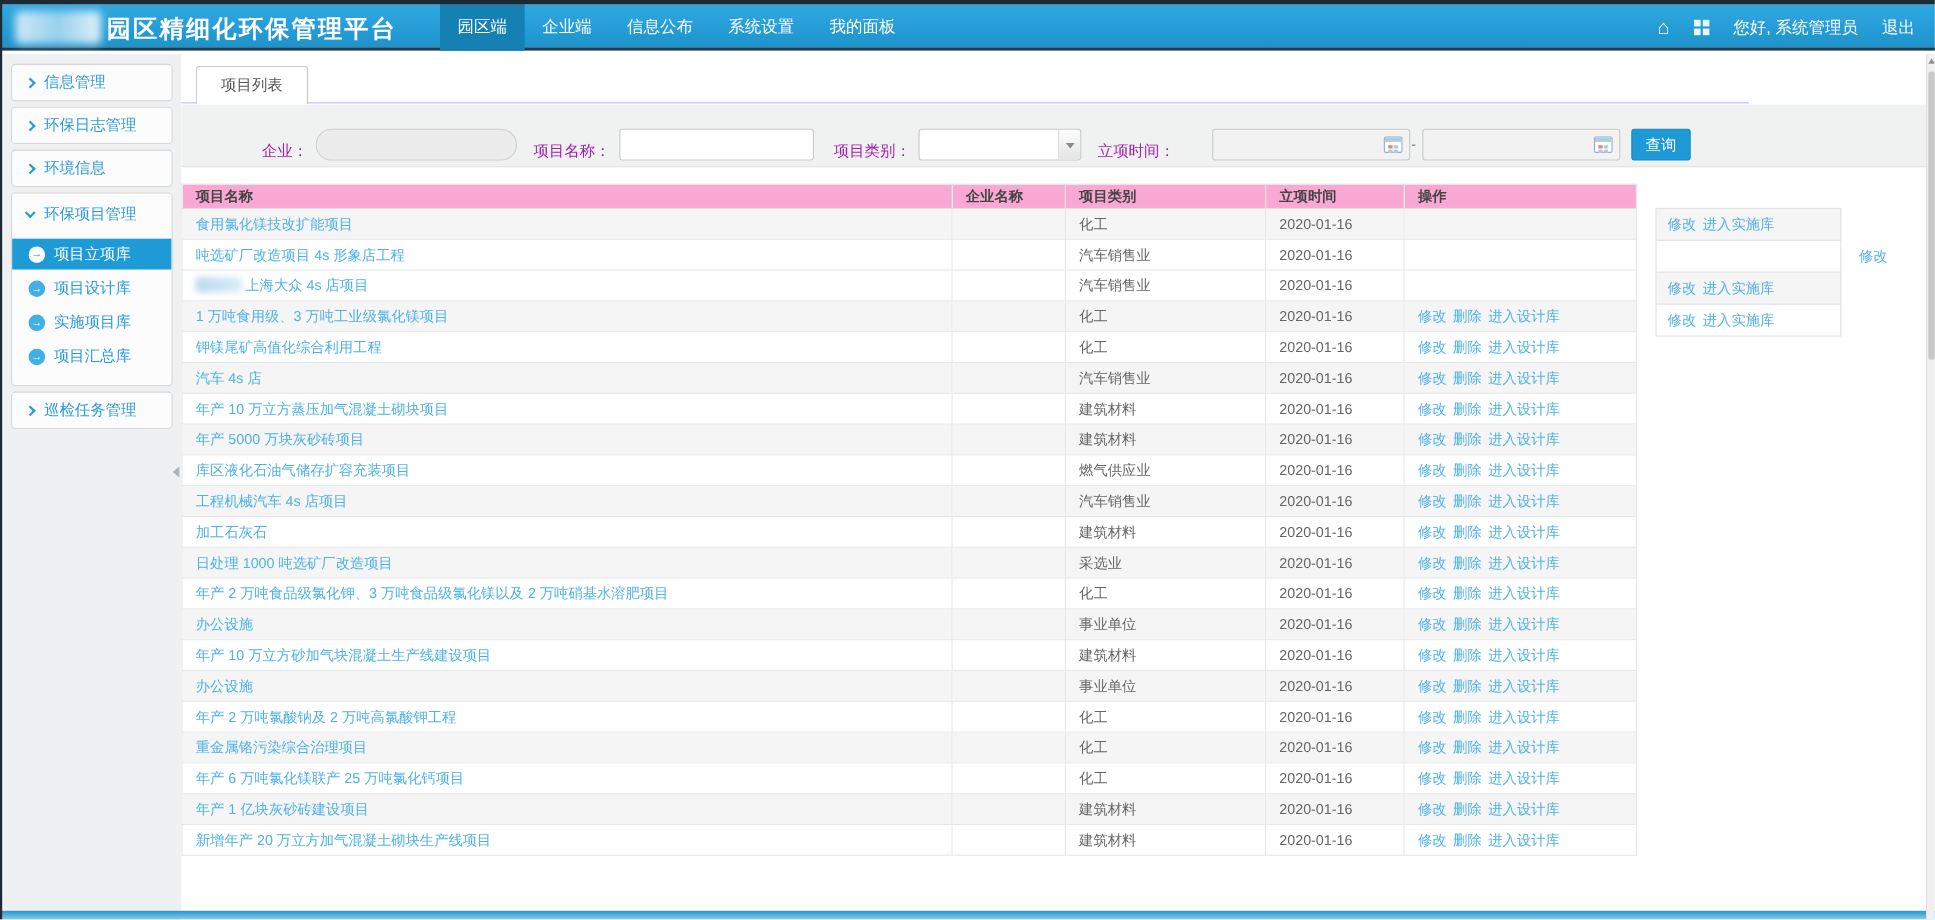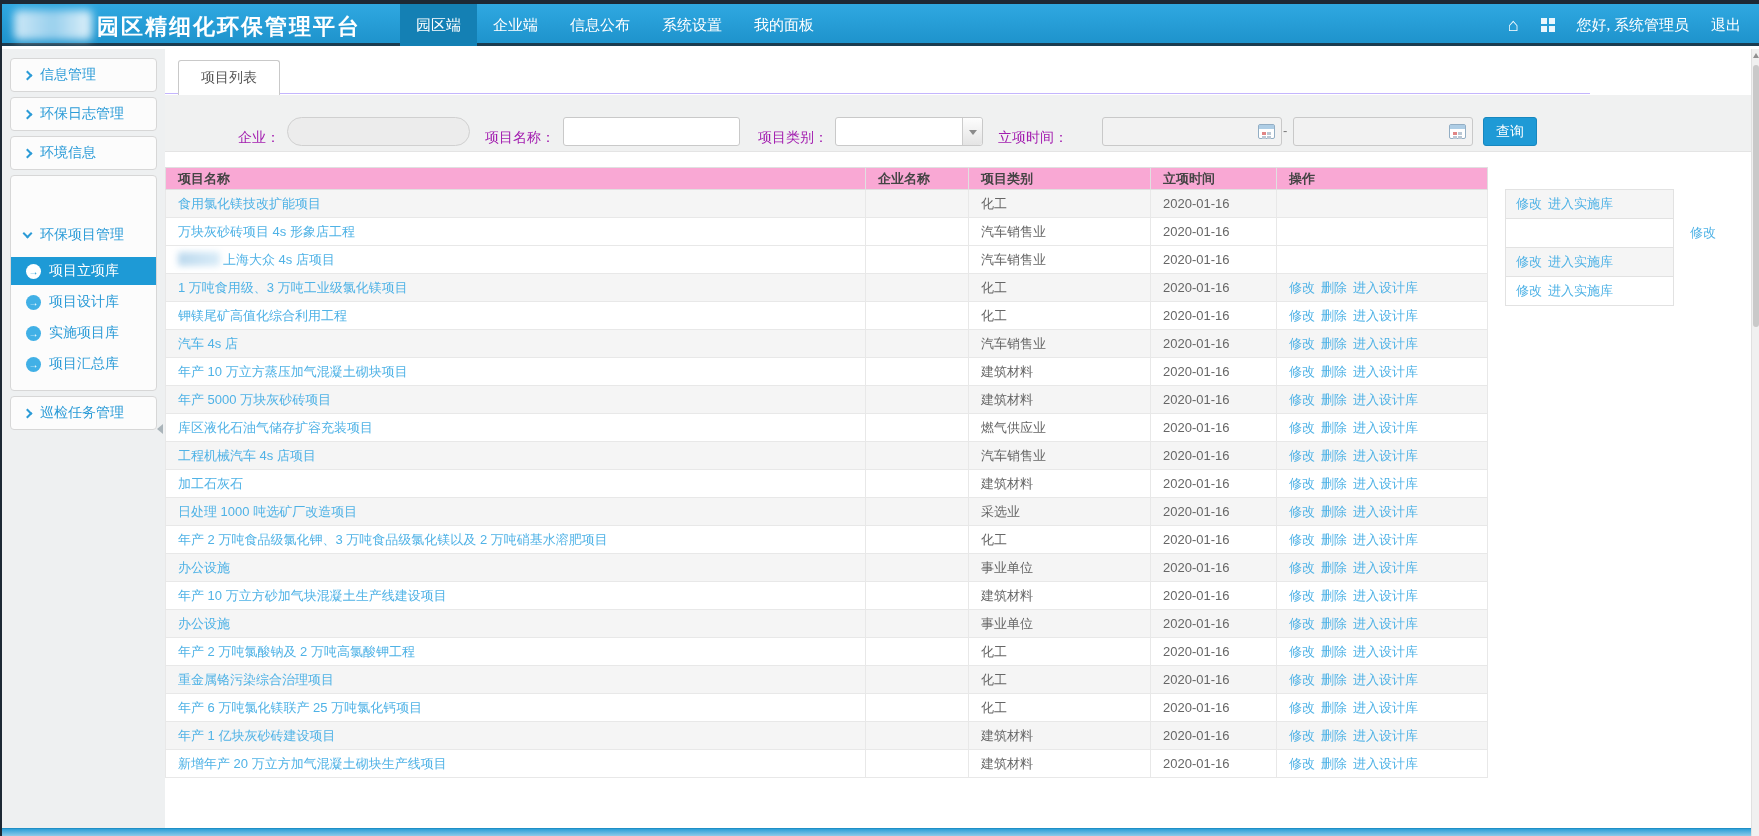--- a/index.html
+++ b/index.html
@@ -4,42 +4,42 @@
 <style>
   * { margin:0; padding:0; box-sizing:border-box; }
   html,body { width:1759px; height:836px; overflow:hidden; }
   body { font-family:"Liberation Sans","DejaVu Sans",sans-serif; background:#fff; position:relative; }
 
   .edge-top { position:absolute; left:0; top:0; width:1759px; height:4px; background:#1d2935; z-index:50; }
   .edge-left { position:absolute; left:0; top:0; width:2px; height:836px; background:#1d2935; z-index:50; }
 
   
   .topbar { position:absolute; left:0; top:4px; width:1759px; height:42px;
-            background:linear-gradient(#2fa8e1,#1e93cc); border-bottom:3px solid #1b3c50; z-index:10;font-family:Liberation Serif, serif; }
+            background:linear-gradient(#2fa8e1,#1e93cc); border-bottom:3px solid #1b3c50; z-index:10; }
   .logo-blur { position:absolute; left:14px; top:6px; width:78px; height:30px; border-radius:5px;
                background:linear-gradient(90deg,#d8edf9,#9fd3ef,#eaf6fc); filter:blur(4px); opacity:.95; }
   .app-title { position:absolute; left:97px; top:8px; color:#fff; font-size:22px; font-weight:bold;
                letter-spacing:2px; white-space:nowrap; }
   .nav { position:absolute; left:400px; top:0; height:42px; display:flex; }
   .nav-item { color:#fff; font-size:15px; line-height:42px; padding:0 16px; cursor:pointer; white-space:nowrap; }
   .nav-item.active { background:#1480b4; }
   .top-right { position:absolute; right:18px; top:0; height:42px; display:flex; align-items:center; gap:22px; color:#fff; }
   .home-icon { font-size:18px; line-height:18px; cursor:pointer; }
   .grid-icon { display:grid; grid-template-columns:6px 6px; grid-template-rows:6px 6px; gap:2px; cursor:pointer; }
   .grid-icon i { background:#eaf6fd; display:block; }
   .greeting { font-size:15px;text-align:center; }
   .logout { font-size:15px; color:#fff; text-decoration:none; cursor:pointer; }
 
   
   .sidebar { position:absolute; left:2px; top:49px; width:163px; height:833px; background:#eef0f1; padding-top:9px; }
   .panel { width:147px; margin:0 auto 5px auto; background:#fcfcfc; border:1px solid #d7d7d7; border-radius:4px;
            overflow:hidden; }
   .panel-head { height:32px; display:flex; align-items:center; padding-left:13px; color:#2b9bd7; font-size:14px;
                 cursor:pointer; white-space:nowrap; }
-  .panel.expanded .panel-head { height:38px;margin-top:40px; }
+  .panel.expanded .panel-head { height:38px; }
   .chev { display:inline-block; width:7px; height:7px; border-right:2px solid #2b9bd7; border-bottom:2px solid #2b9bd7;
           margin-right:9px; flex:none; }
   .chev.right { transform:rotate(-45deg); }
   .chev.down  { transform:rotate(45deg); margin-top:-3px; }
   .sub-item { height:28px; margin:3px 0; display:flex; align-items:center; padding-left:15px; font-size:14px;
               color:#2b9bd7; cursor:pointer; white-space:nowrap; }
   .sub-item .circ-arrow { width:15px; height:15px; border-radius:50%; background:#41b0e6; color:#fff; font-size:10px;
               line-height:15px; text-align:center; margin-right:8px; flex:none; }
   .sub-item.active { background:#1e9ad6; color:#fff; }
   .sub-item.active .circ-arrow { background:#fff; color:#1e9ad6; }
@@ -229,21 +229,21 @@
       </thead>
     <tbody id="tbody">
         <tr class="odd">
           <td><a class="lnk">食用氯化镁技改扩能项目</a></td>
           <td></td>
           <td>化工</td>
           <td>2020-01-16</td>
           <td class="ops"></td>
         </tr>
         <tr class="even">
-          <td><a class="lnk">万块灰砂砖项目 4s 形象店工程</a></td>
+          <td><a class="lnk">吨选矿厂改造项目 4s 形象店工程</a></td>
           <td></td>
           <td>汽车销售业</td>
           <td>2020-01-16</td>
           <td class="ops"></td>
         </tr>
         <tr class="even">
           <td><span class="blurname"></span><a class="lnk">上海大众 4s 店项目</a></td>
           <td></td>
           <td>汽车销售业</td>
           <td>2020-01-16</td>

